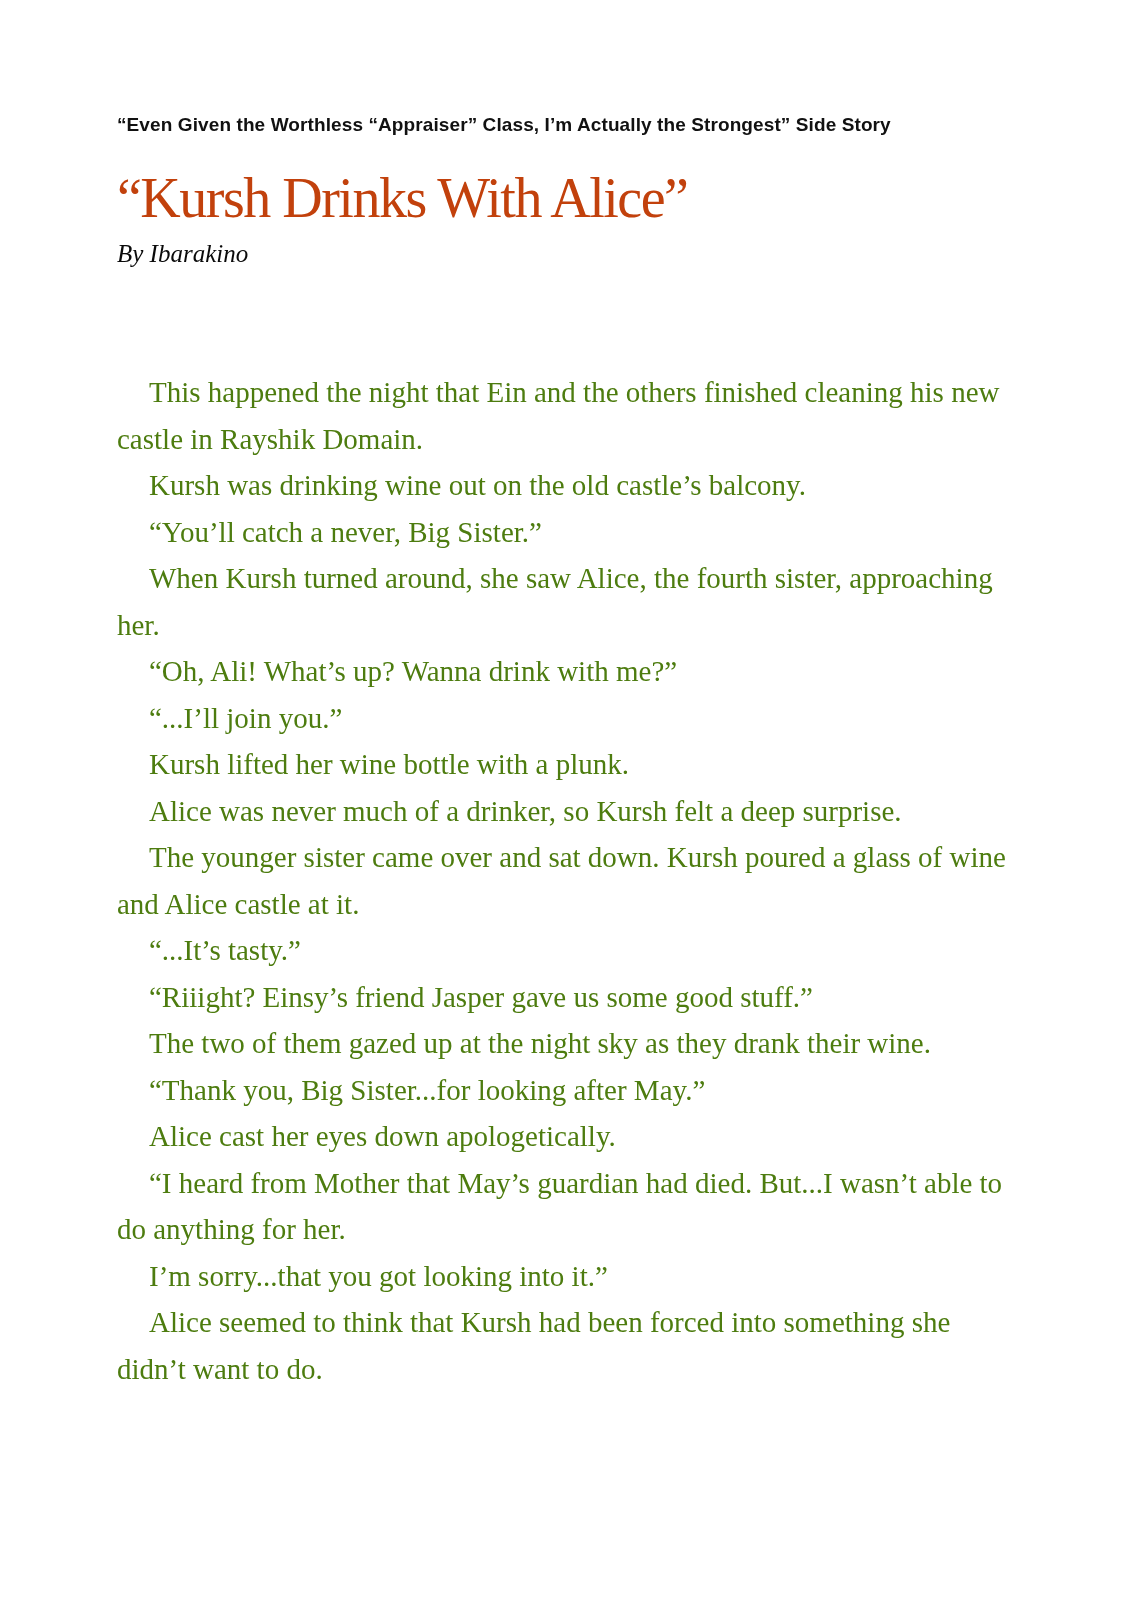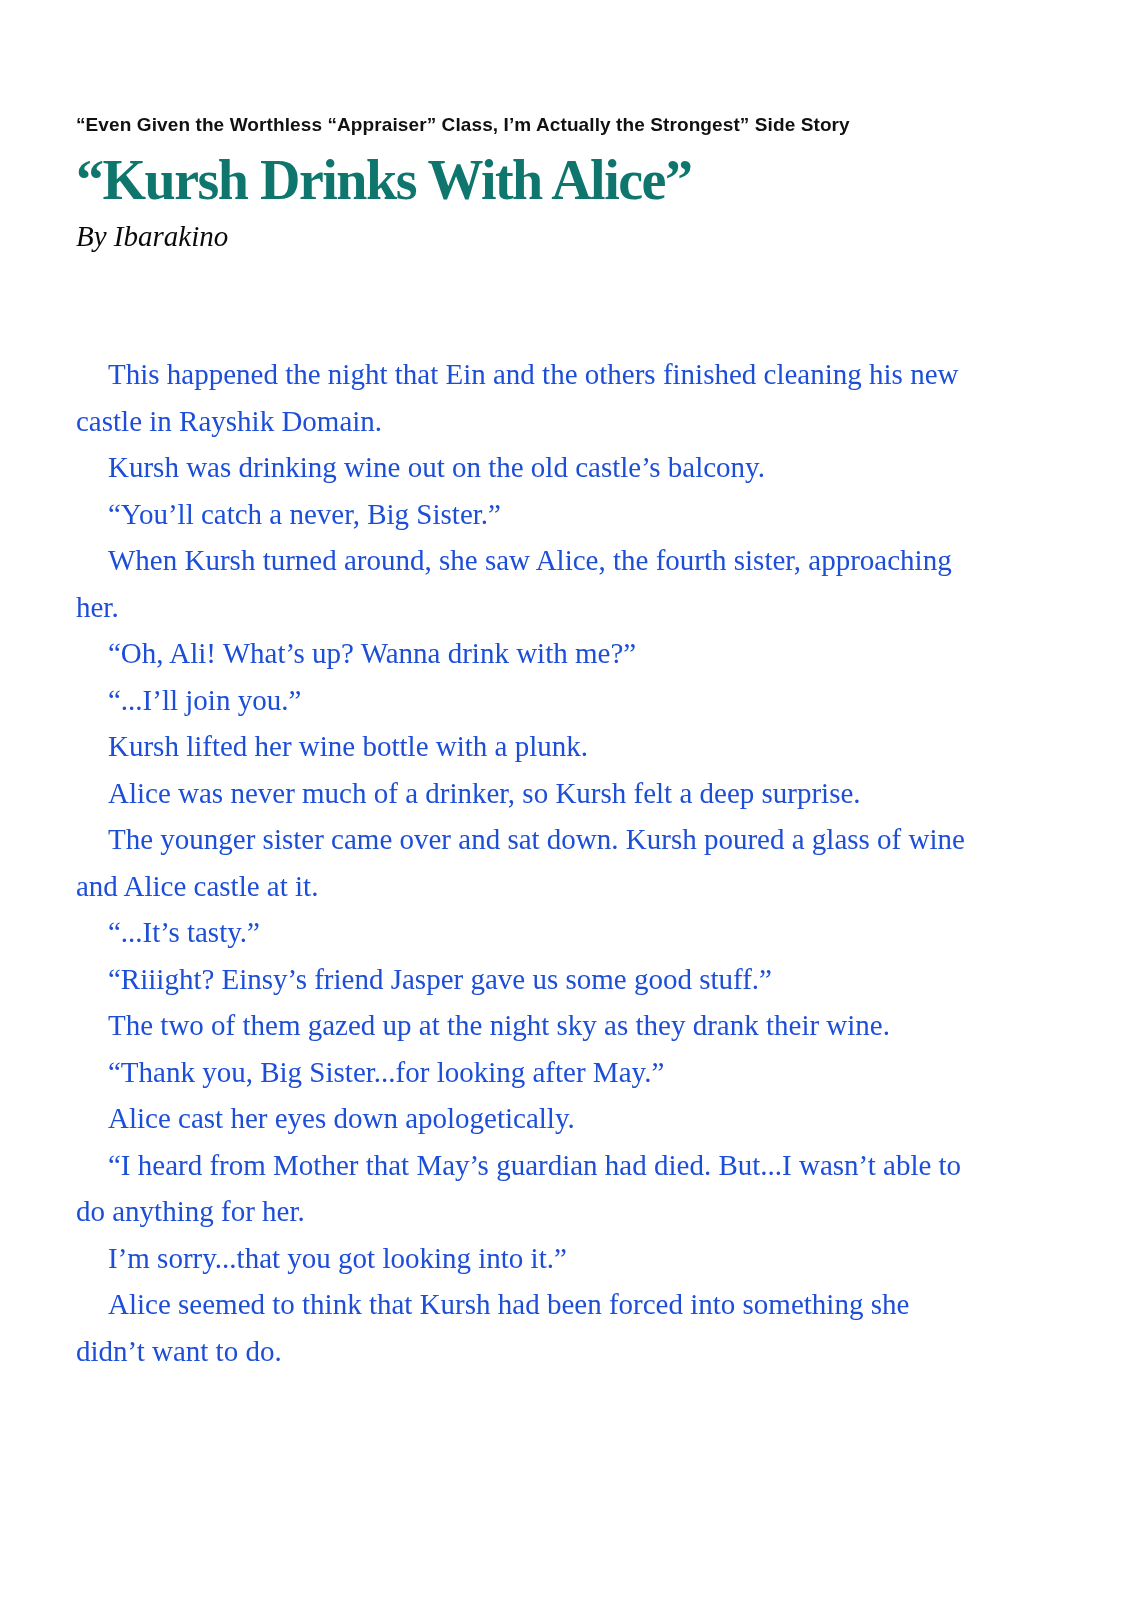--- a/index.html
+++ b/index.html
@@ -8,53 +8,53 @@
     width: 1124px;
   }
   body {
     font-family: "Liberation Serif", serif;
     color: #0a0a0a;
   }
   .page {
     width: 1124px;
     height: 1600px;
     background: #ffffff;
-    padding: 112px 118px 0 76px;
+    padding: 112px 118px 0 117px;
     overflow: hidden;
   }
   .kicker {
     font-family: "Liberation Sans", sans-serif;
     font-weight: 700;
     font-size: 19px;
     line-height: 26px;
     letter-spacing: 0.1px;
     color: #111111;
   }
   .title {
     font-family: "Liberation Serif", serif;
-    font-weight: 700;
+    font-weight: 400;
     font-size: 56px;
     line-height: 64px;
     letter-spacing: -1.5px;
-    margin-top: 10px;
-    color: #0f766e;
+    margin-top: 28px;
+    color: #c2410c;
   }
   .byline {
     font-family: "Liberation Serif", serif;
     font-style: italic;
-    font-size: 29px;
+    font-size: 25px;
     line-height: 36px;
     margin-top: 6px;
     color: #0a0a0a;
   }
   .story {
     margin-top: 97px;
     font-size: 29px;
     line-height: 46.5px;
-    color: #1d4ed8;
+    color: #4d7c0f;
     width: 890px;
   }
   .story p {
     text-indent: 32px;
     margin: 0;
   }
 </style>
 </head>
 <body>
 

